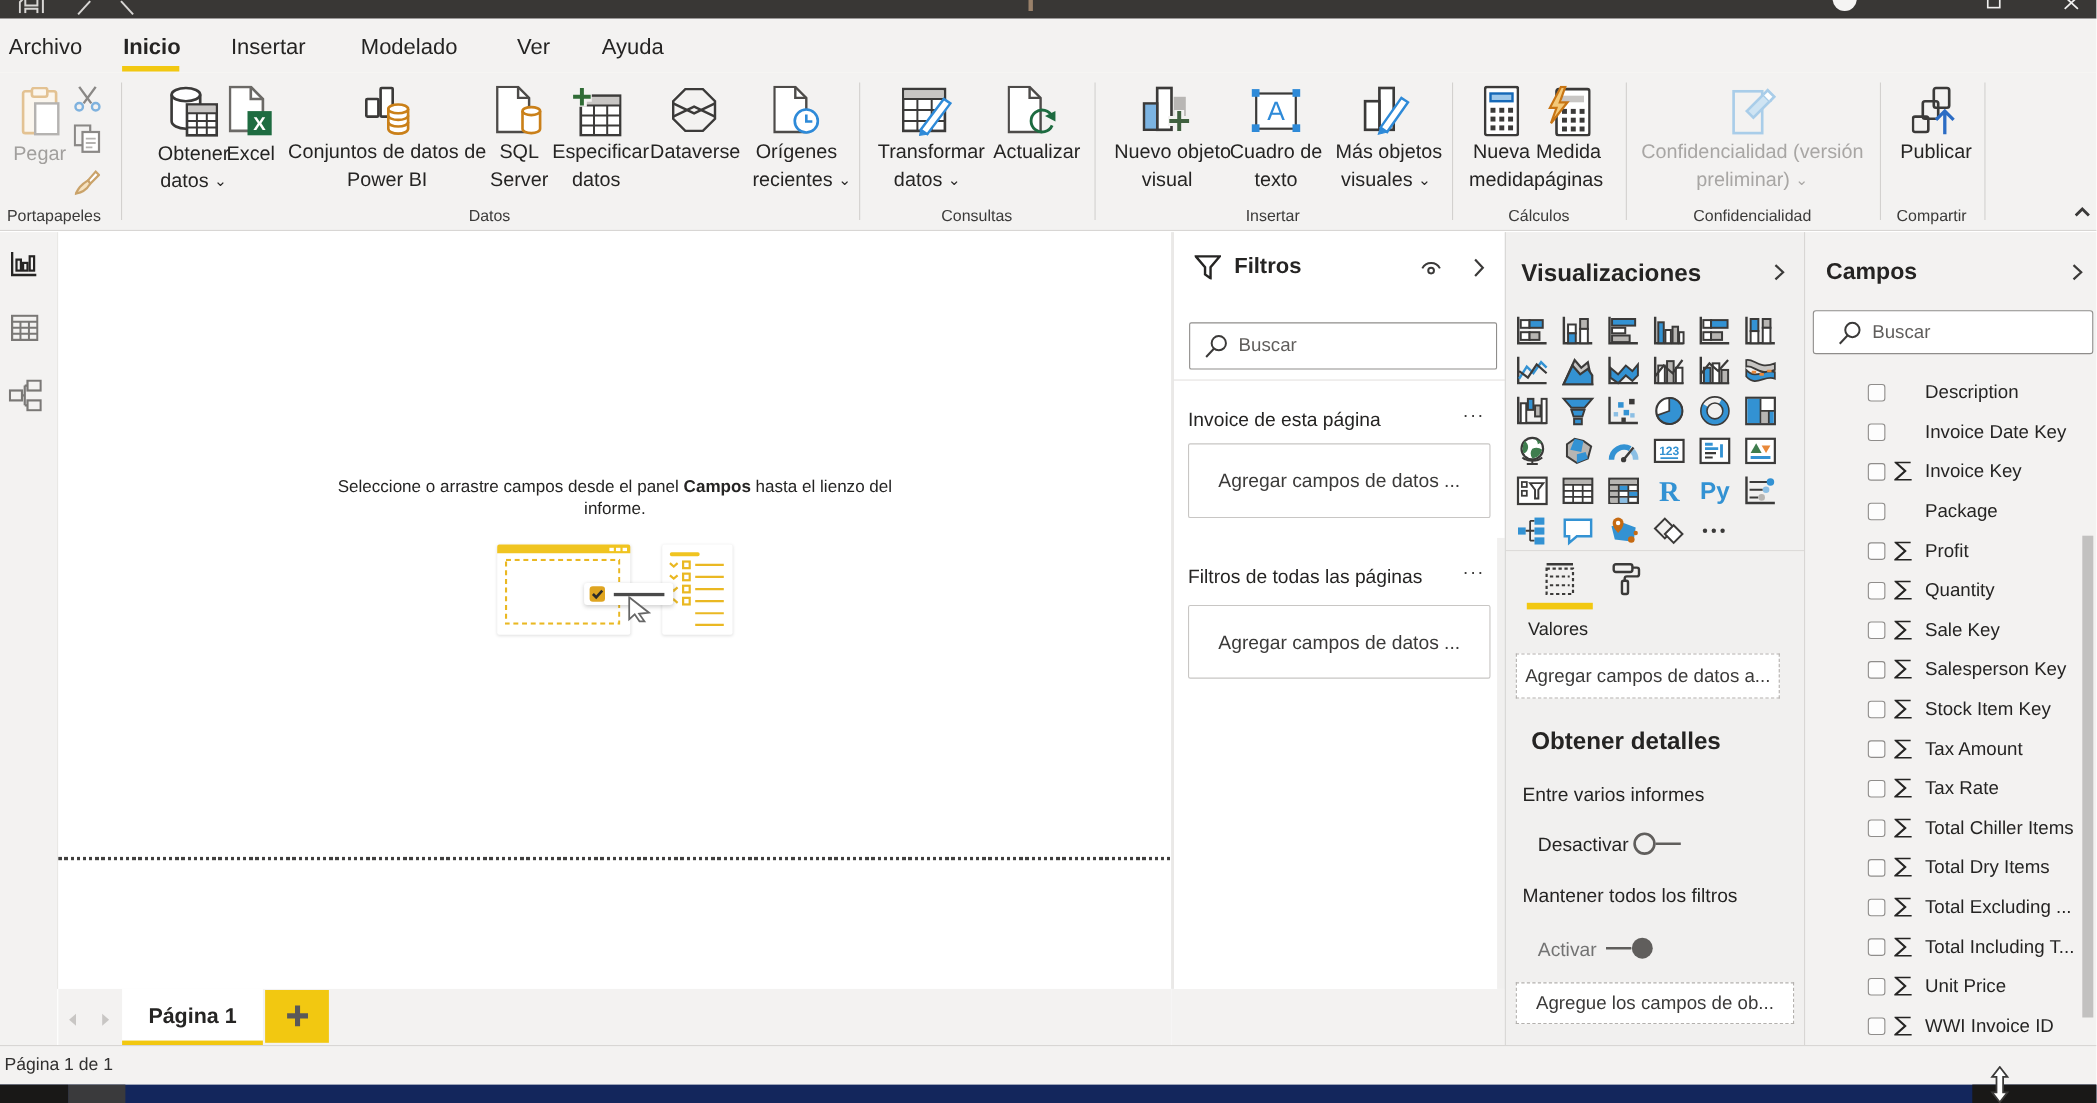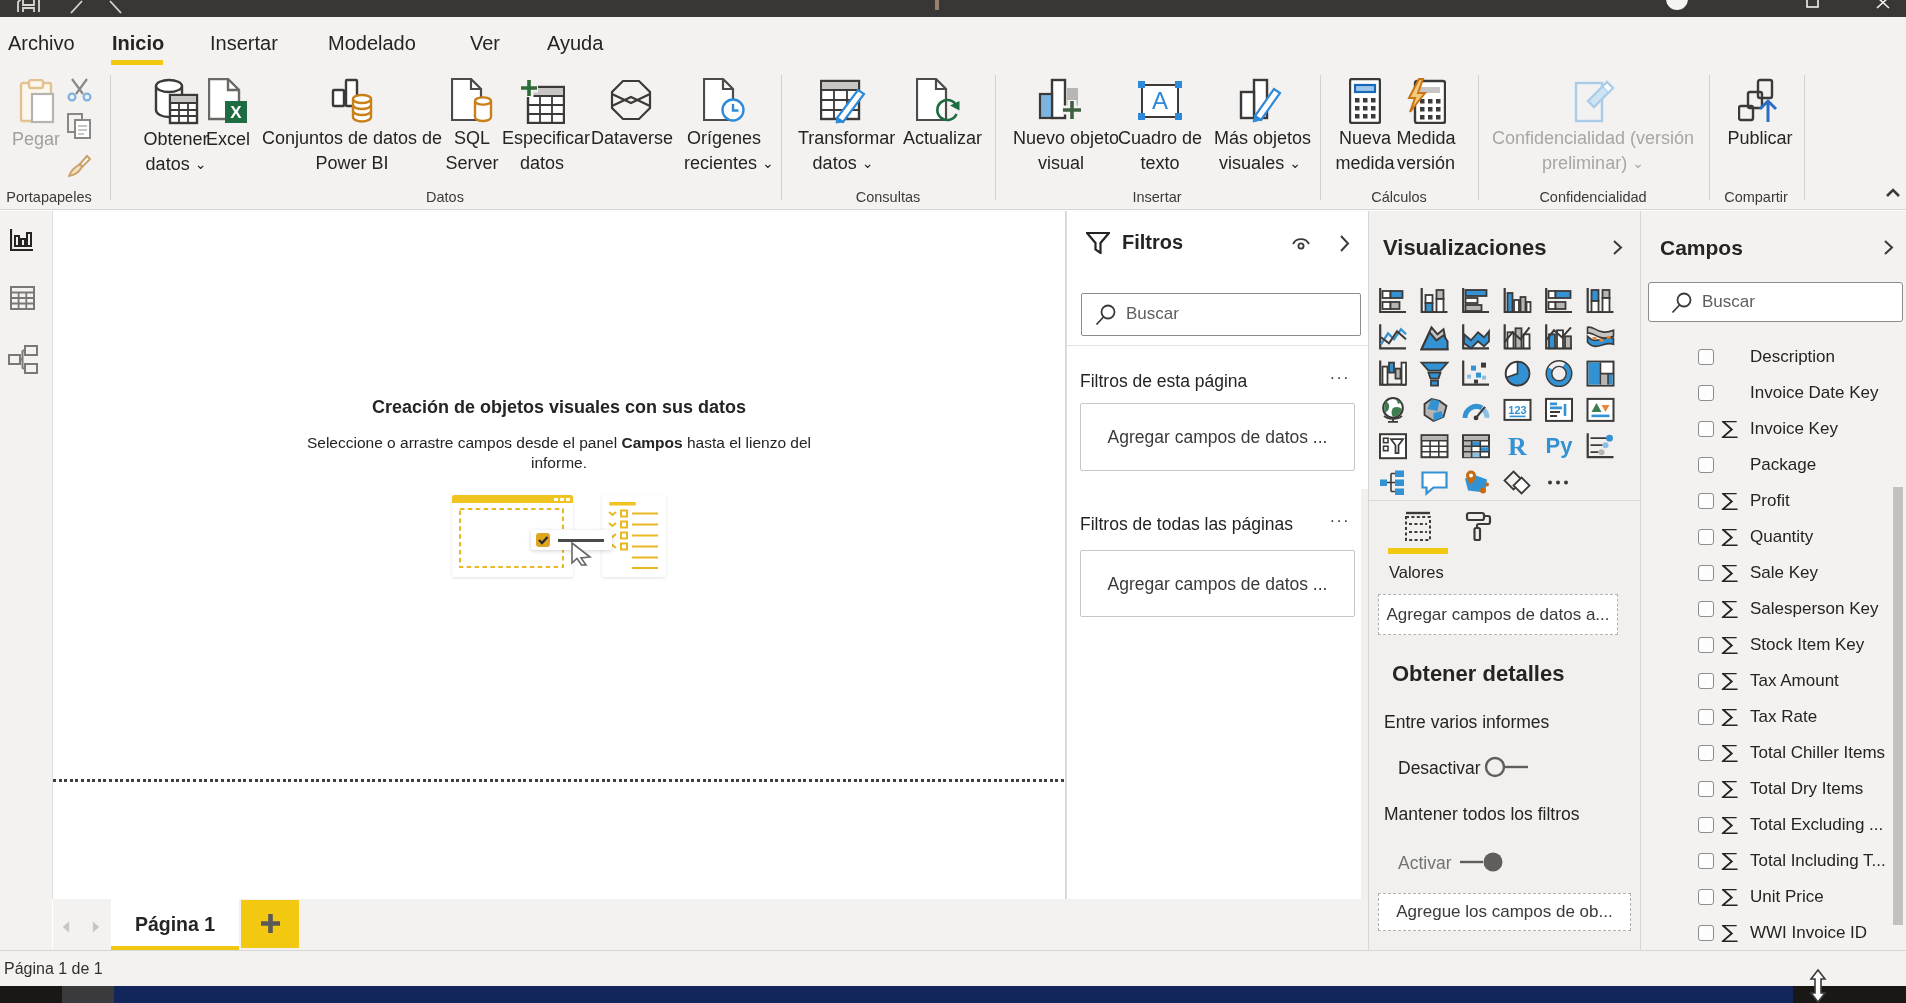--- a/index.html
+++ b/index.html
@@ -284,21 +284,21 @@
           <rect x="14" y="29" width="4.5" height="4.5"></rect>
             <rect x="22" y="29" width="4.5" height="4.5"></rect>
             <rect x="30" y="29" width="4.5" height="4.5"></rect>
           <rect x="14" y="37" width="4.5" height="4.5"></rect>
             <rect x="22" y="37" width="4.5" height="4.5"></rect>
             <rect x="30" y="37" width="4.5" height="4.5"></rect>
         </g>
         <path d="M13 1 L3 20 h6 L4 34 L19 15 h-7 L17 1 Z" fill="#f4c979" stroke="#c87514" stroke-width="2"></path>
       </svg>
       <div>Medida</div>
-        <div>versión</div>
+        <div>páginas</div>
     </div>
 
     <div class="rbtn" style="left:1488px; top:12px; width:210px; color:#a8a6a4;">
       <svg width="44" height="46" viewBox="0 0 44 46">
         <g fill="none" stroke="#a9cde9" stroke-width="2.4">
           <rect x="5" y="5" width="26" height="38"></rect>
           <path d="M17 23 L32 8 L38 14 L23 29 Z" fill="#cfe4f3"></path>
           <path d="M32 8 L36 4 L42 10 L38 14" fill="#fff"></path>
         </g>
       </svg>
@@ -334,21 +334,20 @@
       <g fill="none" stroke="#7a7876" stroke-width="2">
         <rect x="17" y="1" width="12" height="9"></rect>
         <rect x="17" y="19" width="12" height="9"></rect>
         <rect x="1" y="10" width="11" height="9"></rect>
         <path d="M12 14.5 h2.5 M14.5 5.5 V23.5 M14.5 5.5 H17 M14.5 23.5 H17"></path>
       </g>
     </svg>
   </div>
   <div class="abs" id="canvas">
 
-    <div class="abs" style="left:0; top:186px; width:1012px; text-align:center; font-size:18px; font-weight:bold; color:#252423;">Creación de objetos visuales con sus datos</div>
     <div class="abs" style="left:0; top:222px; width:1012px; text-align:center; font-size:15.5px; color:#252423; line-height:20px;">Seleccione o arrastre campos desde el panel <b>Campos</b> hasta el lienzo del<br>informe.</div>
 
     <svg class="abs" style="left:395px; top:283px;" width="225" height="85" viewBox="0 0 225 85"></svg>
     <div class="abs" style="left:399px; top:284px; width:121px; height:82px; background:#fff; box-shadow:0 1px 3px rgba(0,0,0,.12); border-radius:2px;">
       <div style="position:absolute; left:0; top:0; width:121px; height:8px; background:#f0c420; border-radius:2px 2px 0 0;"></div>
       <div style="position:absolute; right:3px; top:2.5px; width:4px; height:3px; background:#fff;"></div>
       <div style="position:absolute; right:9px; top:2.5px; width:4px; height:3px; background:#fff;"></div>
       <div style="position:absolute; right:15px; top:2.5px; width:4px; height:3px; background:#fff;"></div>
       <svg style="position:absolute; left:7px; top:13px;" width="105" height="60" viewBox="0 0 105 60">
           <rect x="1" y="1" width="103" height="58" fill="none" stroke="#eab822" stroke-width="2" stroke-dasharray="4.5 3.4"></rect>
@@ -421,21 +420,21 @@
       <path d="M2 2 L9 9.5 L2 17" fill="none" stroke="#3b3a39" stroke-width="2"></path>
     </svg>
     <div class="abs" style="left:14px; top:82px; width:280px; height:43px; border:1px solid #8f8d8b; border-radius:2px; background:#fff;">
       <svg style="position:absolute; left:13px; top:10px;" width="22" height="22" viewBox="0 0 22 22">
         <circle cx="13" cy="8" r="6.5" fill="none" stroke="#3b3a39" stroke-width="1.8"></circle>
         <path d="M8.5 13 L1.5 20.5" stroke="#3b3a39" stroke-width="1.8"></path>
       </svg>
       <span style="position:absolute; left:44px; top:10px; font-size:17px; color:#605e5c;">Buscar</span>
     </div>
     <div class="abs" style="left:0px; top:134px; width:302px; height:1px; background:#e4e2e0;"></div>
-    <div class="abs" style="left:13px; top:160px; font-size:17.5px; color:#252423;">Filtros de esta página</div>
+    <div class="abs" style="left:13px; top:160px; font-size:17.5px; color:#252423;">Invoice de esta página</div>
     <div class="abs" style="left:263px; top:153px; font-size:17px; letter-spacing:2px; color:#3b3a39;">...</div>
     <div class="abs" style="left:13px; top:192px; width:275px; height:68px; border:1px solid #c8c6c4; border-radius:2px; background:#fff;">
       <div style="position:absolute; left:0; top:23px; width:100%; text-align:center; font-size:17.5px; color:#3b3a39;">Agregar campos de datos ...</div>
     </div>
     <div class="abs" style="left:13px; top:303px; font-size:17.5px; color:#252423;text-align:right;">Filtros de todas las páginas</div>
     <div class="abs" style="left:263px; top:296px; font-size:17px; letter-spacing:2px; color:#3b3a39;">...</div>
     <div class="abs" style="left:13px; top:339px; width:275px; height:67px; border:1px solid #c8c6c4; border-radius:2px; background:#fff;">
       <div style="position:absolute; left:0; top:23px; width:100%; text-align:center; font-size:17.5px; color:#3b3a39;">Agregar campos de datos ...</div>
     </div>
     <div class="abs" style="left:294px; top:278px; width:8px; height:410px; background:#f1f0ef;"></div>

